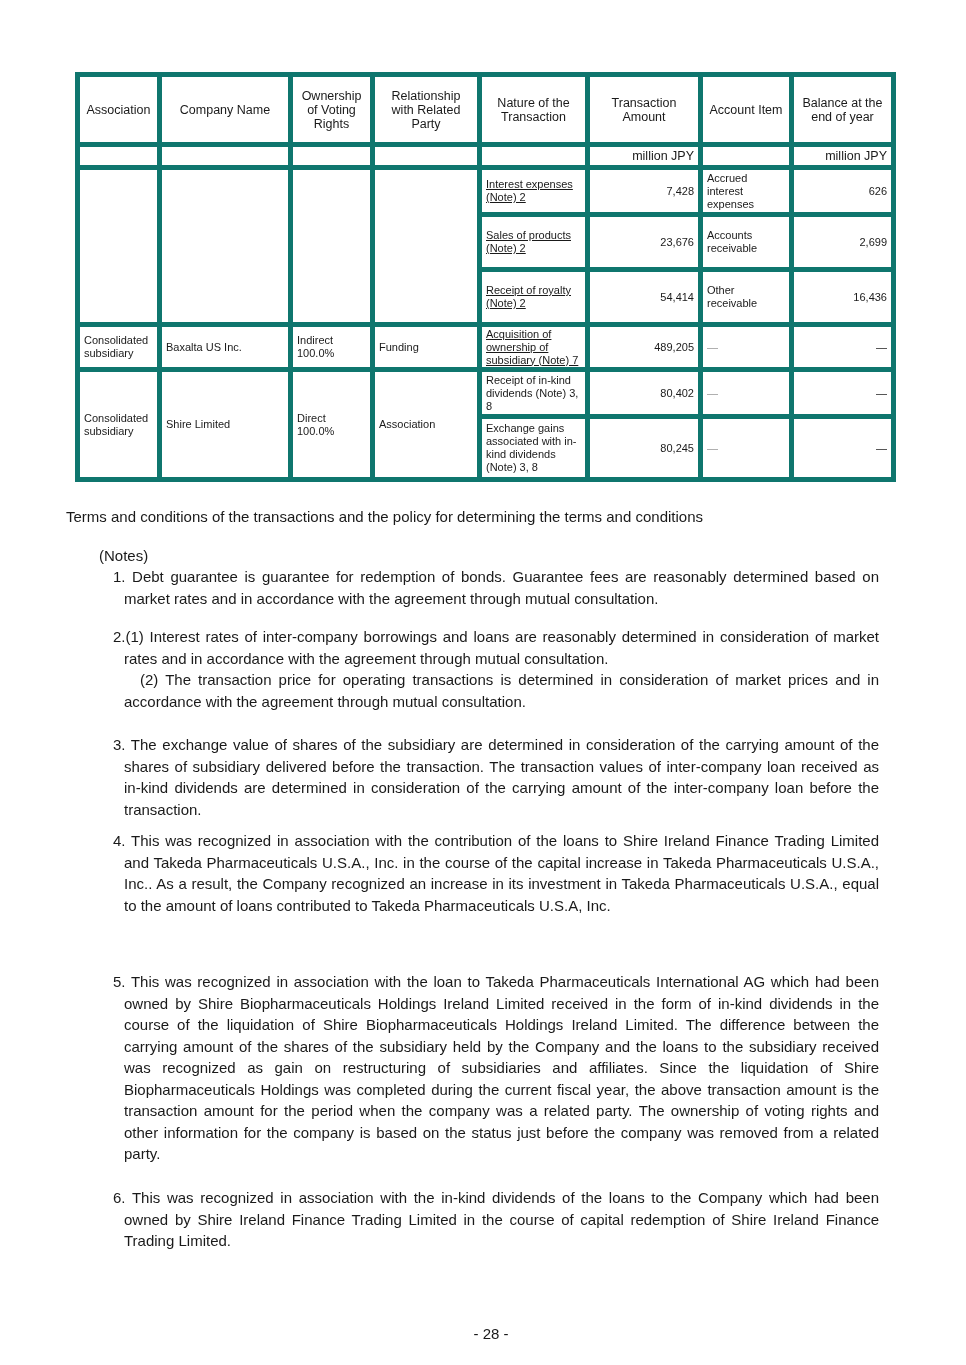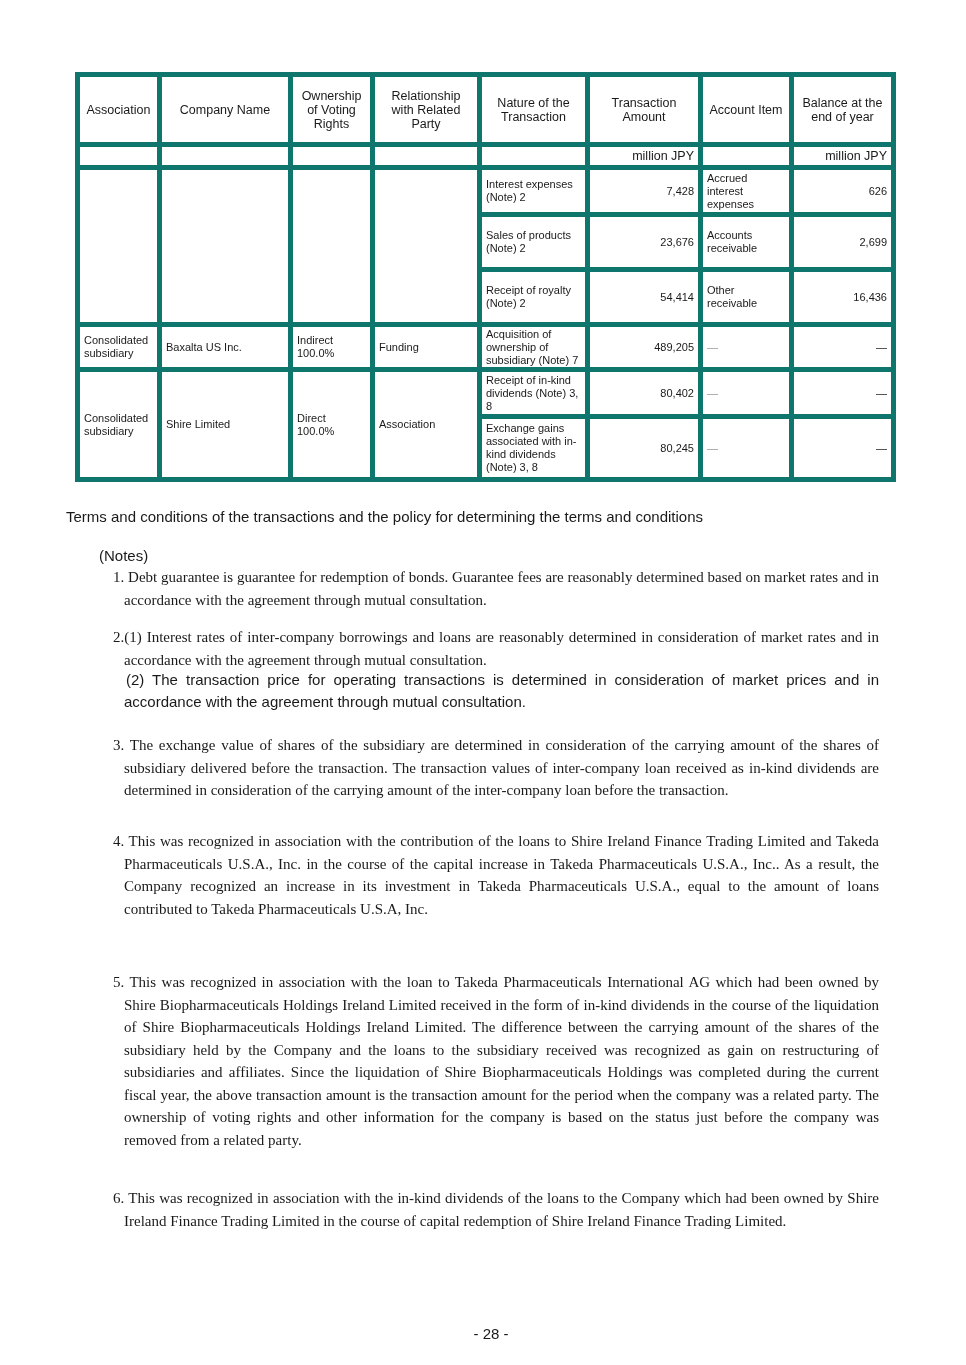--- a/index.html
+++ b/index.html
@@ -15,32 +15,32 @@
   }
   table.rp td, table.rp th {
     border: 5px solid #0f766e;
     padding: 0 4px;
     vertical-align: middle;
     font-weight: normal;
     line-height: 13px;
   }
   table.rp th { text-align: center; font-size: 12.5px; line-height: 14px; }
   .r { text-align: right; }
-  .small { font-size: 11px; line-height: 12px; }
+  .small { font-size: 11px; line-height: 12px; text-decoration: underline; }
   .small15 { font-size: 11px; line-height: 15px; }
   .dash-thin { color: #999; }
   .units td { font-size: 12.5px; height: 18px; }
   .terms { position: absolute; left: 66px; top: 508px; font-size: 15px; }
   .notes { position: absolute; left: 99px; top: 547px; font-size: 15px; }
   .note {
     position: absolute; left: 113px; width: 766px;
     font-size: 15px; line-height: 21.5px; text-align: justify;
   }
   .note .body { display: block; padding-left: 11px; }
-  .note .first { margin-left: -11px; font-family: Liberation Serif, serif; }
+  .note .first { margin-left: -11px; }
   .pageno { position: absolute; left: 8px; width: 966px; top: 1325px; text-align: center; font-size: 15px; }
 </style>
 </head>
 <body>
 
 <table class="rp">
   <colgroup>
     <col style="width:82px">
       <col style="width:131px">
       <col style="width:82px">
@@ -128,21 +128,21 @@
 <div class="terms">Terms and conditions of the transactions and the policy for determining the terms and conditions</div>
 <div class="notes">(Notes)</div>
 
 <div class="note" style="top:566px">
     <span class="body"><span class="first">1. Debt guarantee is guarantee for redemption of bonds. Guarantee fees are reasonably determined based on market rates and in accordance with the agreement through mutual consultation.</span></span>
   </div>
 <div class="note" style="top:626px">
     <span class="body"><span class="first">2.(1) Interest rates of inter-company borrowings and loans are reasonably determined in consideration of market rates and in accordance with the agreement through mutual consultation.</span></span>
   </div>
 <div class="note" style="top:669px">
-    <span class="body"><span style="margin-left:2px">(2) The transaction price for operating transactions is determined in consideration of market prices and in accordance with the agreement through mutual consultation.</span></span>
+    <span class="body"><span style="margin-left:16px">(2) The transaction price for operating transactions is determined in consideration of market prices and in accordance with the agreement through mutual consultation.</span></span>
   </div>
 <div class="note" style="top:734px">
     <span class="body"><span class="first">3. The exchange value of shares of the subsidiary are determined in consideration of the carrying amount of the shares of subsidiary delivered before the transaction. The transaction values of inter-company loan received as in-kind dividends are determined in consideration of the carrying amount of the inter-company loan before the transaction.</span></span>
   </div>
 <div class="note" style="top:830px">
     <span class="body"><span class="first">4. This was recognized in association with the contribution of the loans to Shire Ireland Finance Trading Limited and Takeda Pharmaceuticals U.S.A., Inc. in the course of the capital increase in Takeda Pharmaceuticals U.S.A., Inc.. As a result, the Company recognized an increase in its investment in Takeda Pharmaceuticals U.S.A., equal to the amount of loans contributed to Takeda Pharmaceuticals U.S.A, Inc.</span></span>
   </div>
 <div class="note" style="top:971px">
     <span class="body"><span class="first">5. This was recognized in association with the loan to Takeda Pharmaceuticals International AG which had been owned by Shire Biopharmaceuticals Holdings Ireland Limited received in the form of in-kind dividends in the course of the liquidation of Shire Biopharmaceuticals Holdings Ireland Limited. The difference between the carrying amount of the shares of the subsidiary held by the Company and the loans to the subsidiary received was recognized as gain on restructuring of subsidiaries and affiliates. Since the liquidation of Shire Biopharmaceuticals Holdings was completed during the current fiscal year, the above transaction amount is the transaction amount for the period when the company was a related party. The ownership of voting rights and other information for the company is based on the status just before the company was removed from a related party.</span></span>
   </div>

